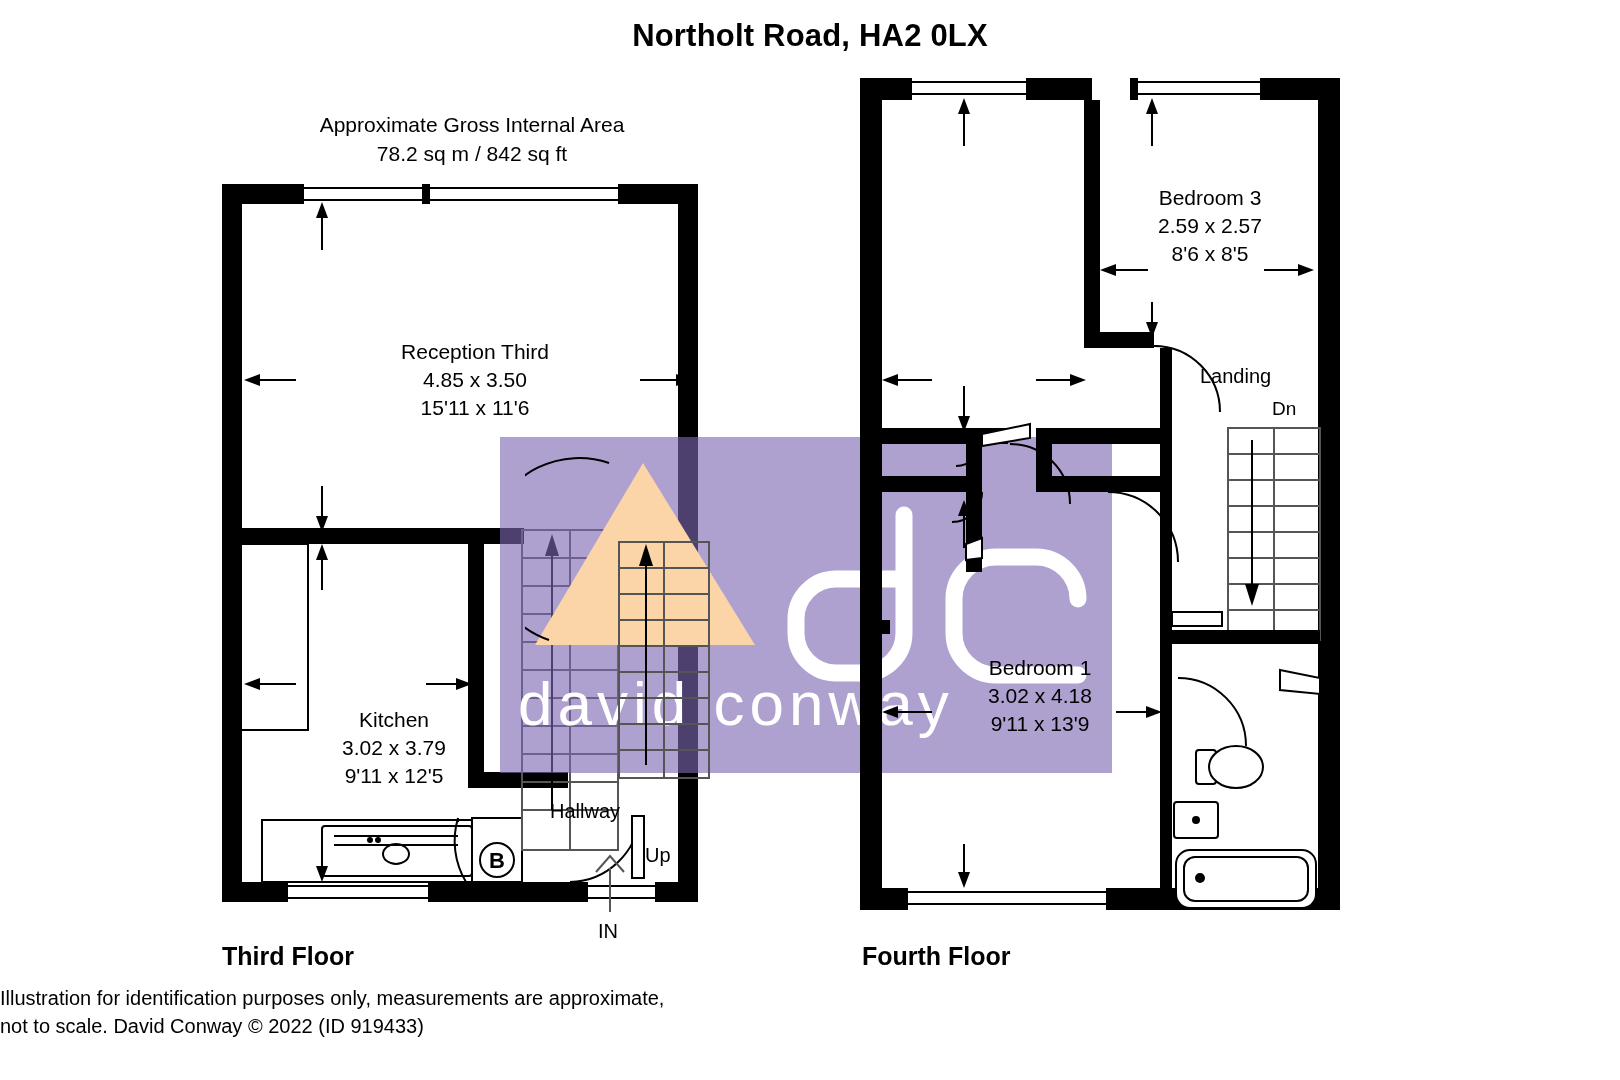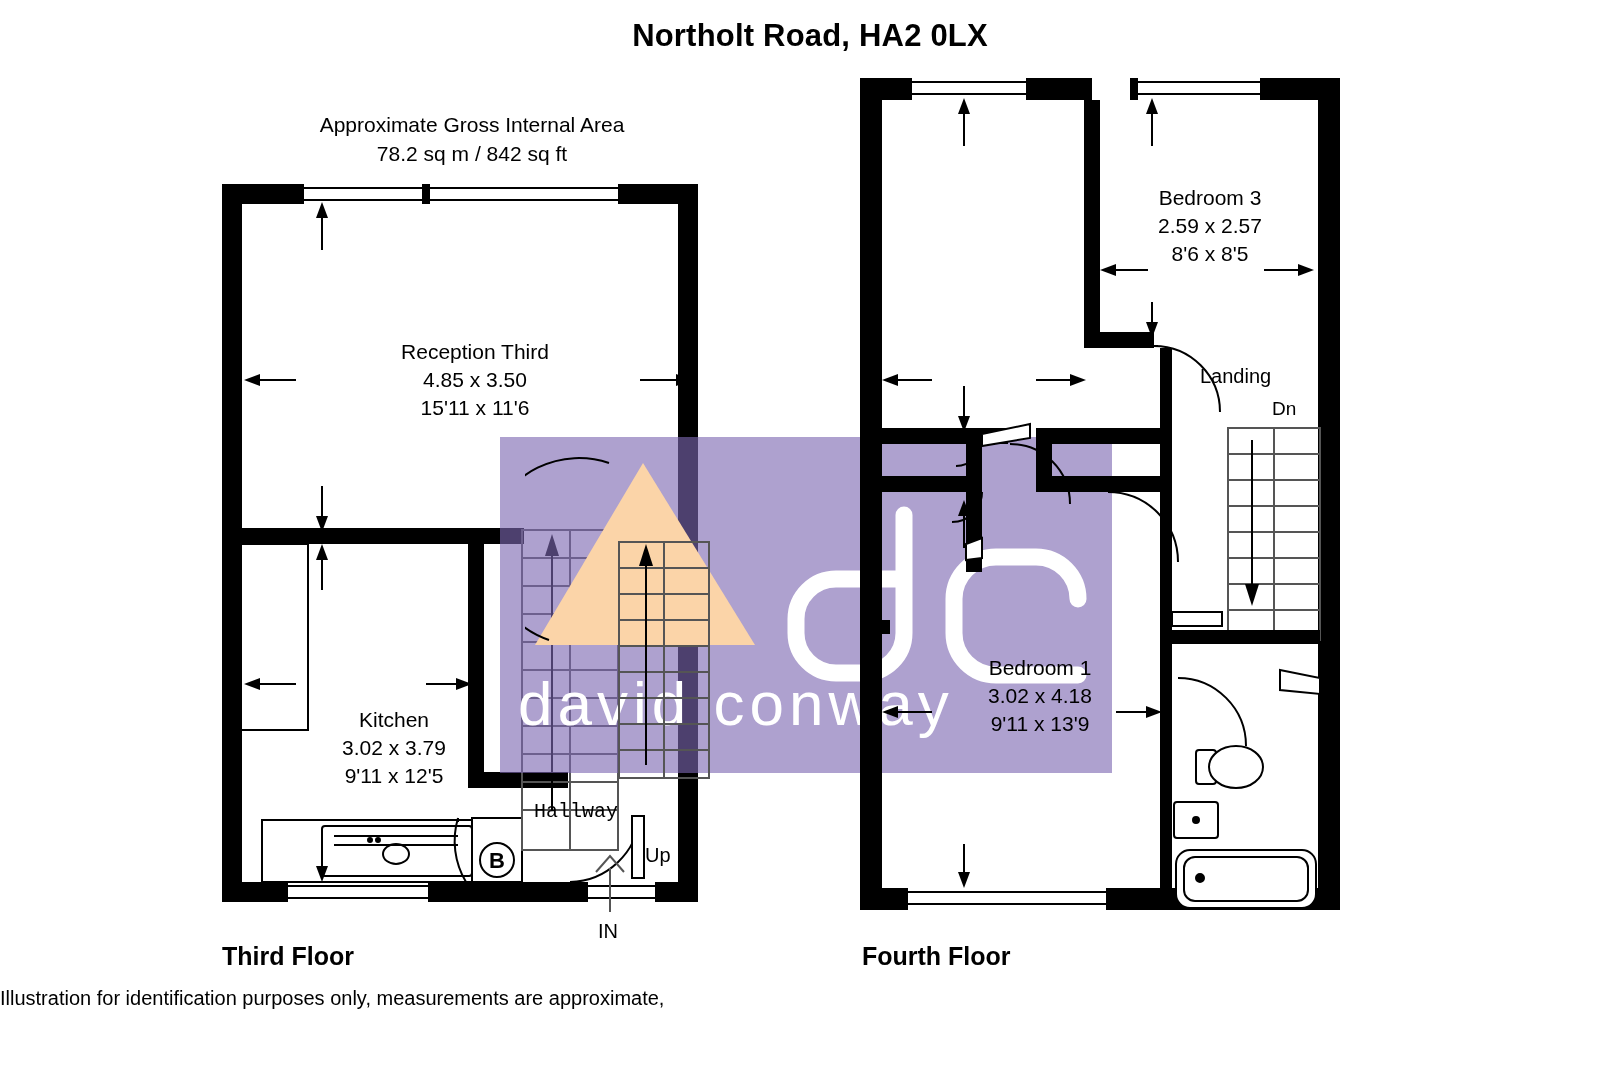--- a/index.html
+++ b/index.html
@@ -425,34 +425,35 @@
   </div>
 
   <div class="room-label" style="left:935px; top:654px; width:210px;">
     <span class="nm">Bedroom 1</span>
     <span class="d1">3.02 x 4.18</span>
     <span class="d2">9'11 x 13'9</span>
   </div>
 
   <div class="small-label" style="left:1200px; top:365px;text-align:right;">Landing</div>
 
-  <div class="small-label" style="left:534px; top:800px;font-family:Liberation Mono, monospace;">Hallway</div>
+  <div class="small-label" style="left:550px; top:800px;">Hallway</div>
 
   <div class="small-label" style="left:645px; top:844px;">Up</div>
 
   <div class="tiny-label" style="left:1272px; top:398px;">Dn</div>
 
   <svg class="abs" style="left:592px; top:852px;" width="36" height="62" viewBox="0 0 36 62">
     <g stroke="#555" stroke-width="2" fill="none">
       <line x1="18" y1="60" x2="18" y2="16"></line>
       <polyline points="4,20 18,4 32,20"></polyline>
     </g>
   </svg>
   <div class="small-label" style="left:598px; top:920px; font-weight:normal;">IN</div>
 
   <div class="floor-label" id="floor-label-third">Third Floor</div>
   <div class="floor-label" id="floor-label-fourth">Fourth Floor</div>
 
   <div class="footer">
     <div>Illustration for identification purposes only, measurements are approximate,</div>
+    <div>not to scale. David Conway © 2022 (ID 919433)</div>
   </div>
 
 </div>
 
 </body></html>

